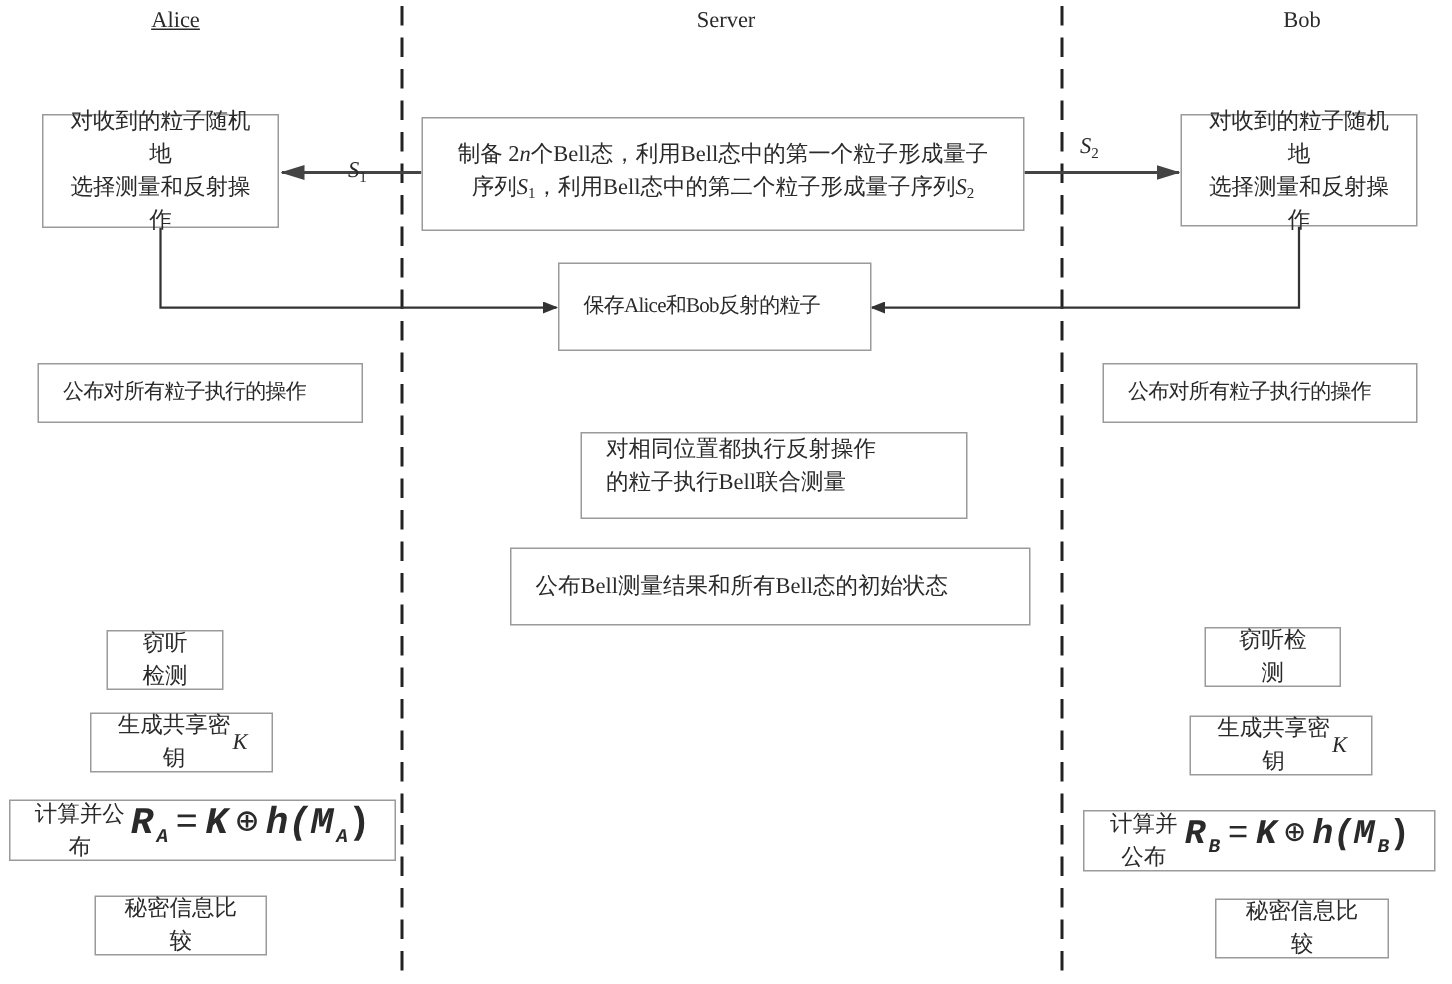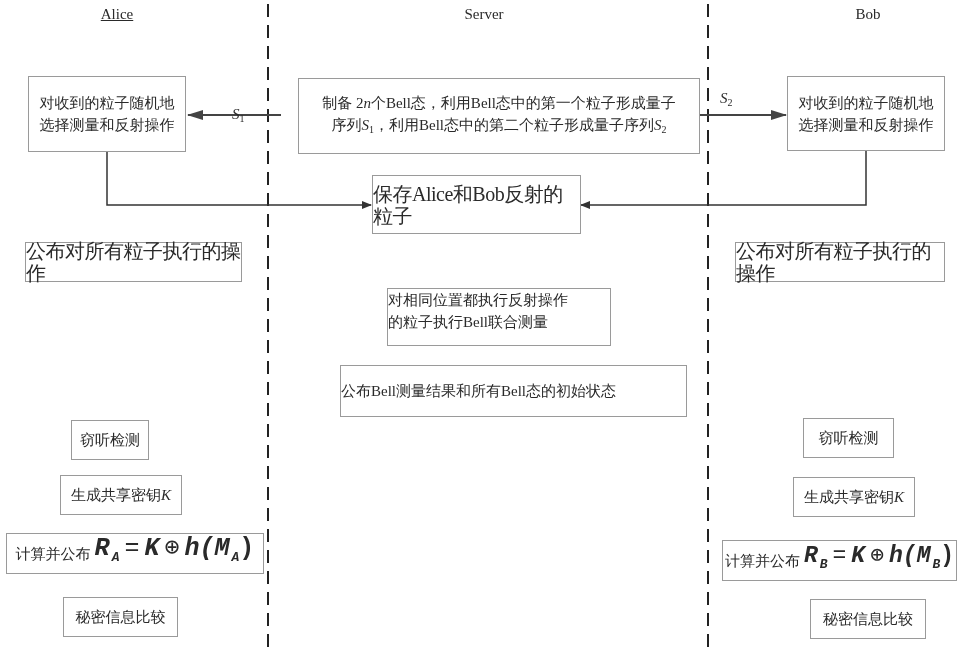--- a/index.html
+++ b/index.html
@@ -1,23 +1,23 @@
 <!DOCTYPE html>
 <html><head>
 <meta charset="utf-8">
 <style>
   html, body { margin: 0; padding: 0; background: #ffffff; }
   body { width: 968px; height: 656px; position: relative; overflow: hidden;
          font-family: "Liberation Serif", "DejaVu Serif", serif; color: #2a2a2a; }
   .lane-title { position: absolute; top: 6px; font-size: 15px; transform: translateX(-50%); white-space: nowrap; }
   .box { position: absolute; box-sizing: border-box; border: 1px solid #9a9a9a; background: #fff;
          display: flex; align-items: center; justify-content: center; text-align: center;
-         font-size: 15px; line-height: 22px; color: #2a2a2a; padding: 0 0; }
+         font-size: 15px; line-height: 22px; color: #2a2a2a; padding: 0 16px; }
   .box.left { justify-content: flex-start; text-align: left; }
-  .narrow { font-size: 20px; letter-spacing: -0.5px; }
+  .narrow { font-size: 14px; letter-spacing: -0.5px; }
   svg.overlay { position: absolute; left: 0; top: 0; pointer-events: none; }
   .it { font-style: italic; }
   .sub { font-size: 10px; vertical-align: -3px; font-style: normal; }
   .formula { font-family: Liberation Mono, monospace; font-weight: bold; font-style: italic; font-size: 25px; margin-left: 4px; white-space: nowrap; }
   .formula .op { font-style: normal; font-weight: normal; margin: 0 5px; }
   .formula .fsub { font-size: 13px; vertical-align: -6px; margin-left: 2px; }
   .label-s { position: absolute; font-style: italic; font-size: 15px; }
   .label-s .sub { font-style: normal; }
 </style>
 </head>
@@ -66,28 +66,28 @@
     <span class="it">K</span>
 </div>
 <div class="box" style="left:6px; top:533px; width:258px; height:41px;">
   <span>计算并公布</span>
   <span class="formula"><span>R</span><span class="fsub">A</span><span class="op">=</span><span>K</span><span class="op">⊕</span><span>h(M</span><span class="fsub">A</span><span style="font-style:normal">)</span></span>
 </div>
 <div class="box" style="left:63px; top:597px; width:115px; height:40px;">
   <span>秘密信息比较</span>
 </div>
 
-<div class="box" style="left:298px; top:78px; width:402px; height:76px; flex-direction:column;">
+<div class="box" style="left:281px; top:78px; width:402px; height:76px; flex-direction:column;">
   <div><span>制备 2</span><span class="it">n</span><span>个Bell态，利用Bell态中的第一个粒子形成量子</span></div>
   <div><span>序列</span><span class="it">S</span><span class="sub">1</span><span>，利用Bell态中的第二个粒子形成量子序列</span><span class="it">S</span><span class="sub">2</span></div>
 </div>
 <div class="box left narrow" style="left:372px; top:175px; width:209px; height:59px;">
   <span>保存Alice和Bob反射的粒子</span>
 </div>
-<div class="box left" style="left:387px; top:288px; width:224px; height:58px; flex-direction:column; align-items:flex-start;">
+<div class="box left" style="left:387px; top:288px; width:258px; height:58px; flex-direction:column; align-items:flex-start;">
   <div>对相同位置都执行反射操作</div>
   <div>的粒子执行Bell联合测量</div>
 </div>
 <div class="box left" style="left:340px; top:365px; width:347px; height:52px;">
   <span>公布Bell测量结果和所有Bell态的初始状态</span>
 </div>
 
 <div class="box" style="left:787px; top:76px; width:158px; height:75px; flex-direction:column;">
   <div>对收到的粒子随机地</div>
   <div>选择测量和反射操作</div>

